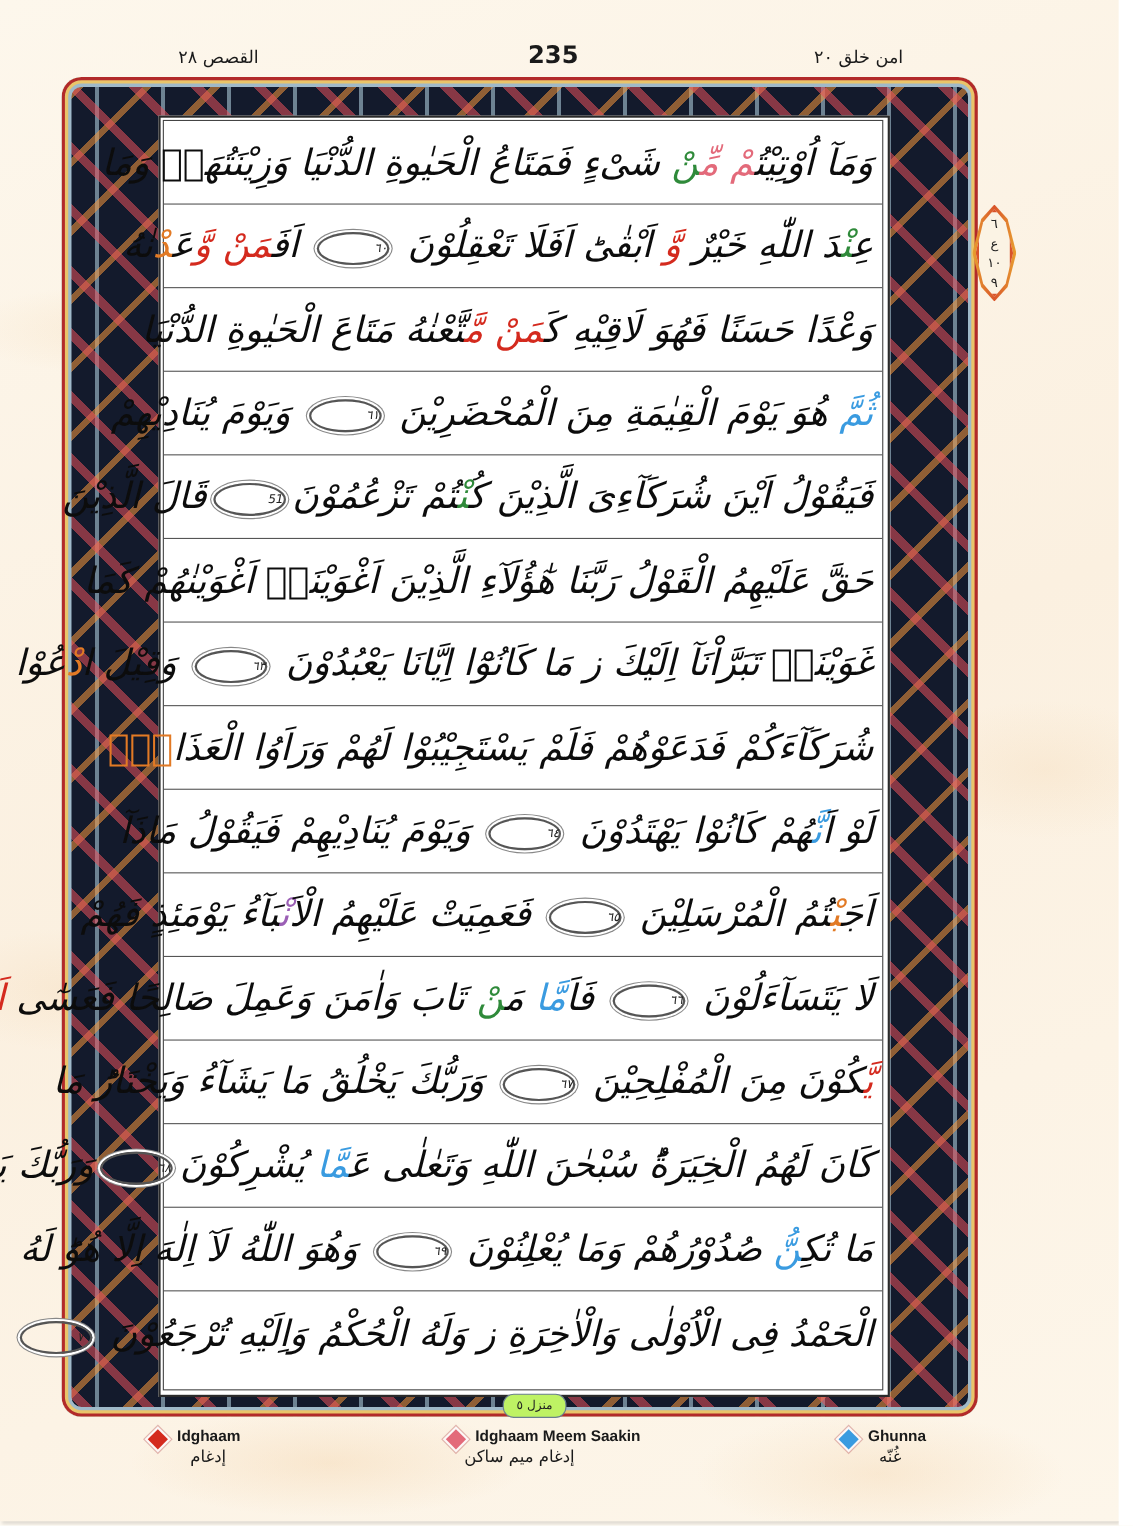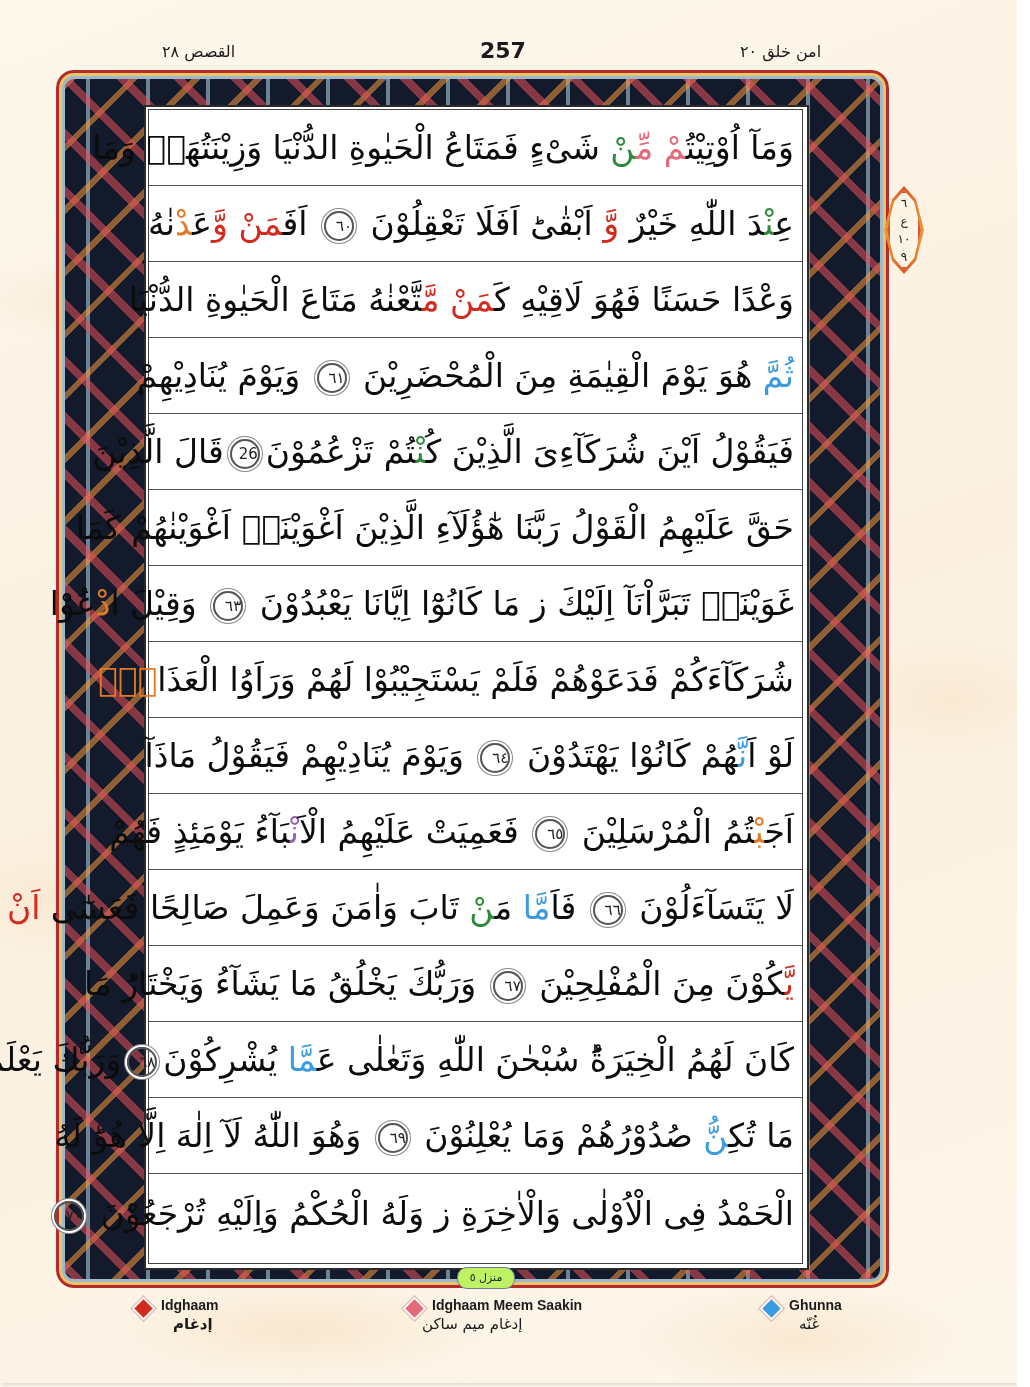--- a/index.html
+++ b/index.html
@@ -45,39 +45,39 @@
     position: absolute; left: 144px; top: 105px; width: 661px; height: 1161px;
     border: 2px solid #2a2a2a; background: #ffffff;
   }
   .text-box {
     position: absolute; left: 148px; top: 109px; width: 653px; height: 1153px;
     background: #ffffff; border: 1px solid #444;
   }
   .line {
     position: relative; height: 76px; border-bottom: 1px solid #555;
     display: flex; align-items: center; justify-content: flex-start;
-    direction: rtl; padding: 0 8px; box-sizing: border-box;
+    direction: rtl; padding: 0 8px; box-sizing: border-box; font-style: italic;
   }
   .line:last-child { border-bottom: none; height: 79px; }
   .line-text {
     font-family: "DejaVu Serif", serif; font-size: 33px; line-height: 1;
     color: #0c0c0c; white-space: nowrap; text-align: justify; width: 100%;
     text-align-last: justify; direction: rtl;
   }
   .c-idghaam { color: #d42a1e; }
   .c-meem { color: #e36a7a; }
   .c-ghunna { color: #3a9be0; margin-top: 48px; }
   .c-qalqala { color: #e27a25; }
   .c-ikhfa { color: #2f8a3a; }
   .c-iqlab { color: #9b5fb5; }
   .ayah {
     display: inline-block; width: 26px; height: 26px; border-radius: 50%;
     border: 2px solid #555; box-shadow: 0 0 0 2px #fff, 0 0 0 3px #888;
-    font-family: "DejaVu Sans", sans-serif; font-size: 15px; line-height: 26px;
-    text-align: center; vertical-align: middle; margin: 0 6px; color: #222;
+    font-family: "DejaVu Sans", sans-serif; font-size: 11px; line-height: 26px;
+    text-align: center; vertical-align: middle; margin: 0 6px; color: #222; padding-left: 36px;
   }
 
   
   .ruku-marker {
     position: absolute; left: 887px; top: 190px; width: 34px; height: 80px;
     background: #fbf3e4;
     clip-path: polygon(50% 0, 80% 15%, 100% 50%, 80% 85%, 50% 100%, 20% 85%, 0 50%, 20% 15%);
     box-shadow: inset 0 0 0 3px #d9542a;
   }
   .ruku-marker-border {
@@ -107,56 +107,56 @@
   }
   .legend-item .en {
     position: absolute; left: 24px; top: 0; font-family: "Liberation Sans", sans-serif;
     font-size: 14px; font-weight: bold; color: #1a1a1a; white-space: nowrap;
   }
   .legend-item .ar {
     position: absolute; top: 18px; font-family: "DejaVu Sans", sans-serif;
     font-size: 15px; color: #1a1a1a; white-space: nowrap; direction: rtl;
   }
   .legend-idghaam { left: 137px; }
-  .legend-idghaam .ar { left: 36px; font-weight: bold; }
+  .legend-idghaam .ar { left: 36px; }
   .legend-meem { left: 408px; }
   .legend-meem .ar { left: 14px; }
   .legend-ghunna { left: 765px; }
   .legend-ghunna .ar { left: 34px; text-align: center; }
 </style>
 </head>
 <body>
 
 <div class="paper"></div>
 <div class="right-margin"></div>
 
 <div class="header">
   <span class="hdr-right">امن خلق ٢٠</span>
-  <span class="hdr-center">257</span>
+  <span class="hdr-center">235</span>
   <span class="hdr-left">القصص ٢٨</span>
 </div>
 
 <div class="frame"></div>
 <div class="frame-inner-border"></div>
 
 <div class="text-box" id="text-box">
     <div class="line">
       <div class="line-text"><span>وَمَآ اُوْتِيْتُ</span><span class="c-meem">مْ مِّ</span><span class="c-ikhfa">نْ</span><span> شَیْءٍ فَمَتَاعُ الْحَیٰوةِ الدُّنْيَا وَزِيْنَتُهَاۚ وَمَا</span></div>
     </div>
     <div class="line">
       <div class="line-text"><span>عِ</span><span class="c-ikhfa">نْ</span><span>دَ اللّٰهِ خَيْرٌ </span><span class="c-idghaam">وَّ</span><span> اَبْقٰىؕ اَفَلَا تَعْقِلُوْنَ </span><span class="ayah">٦٠</span><span> اَفَ</span><span class="c-idghaam">مَنْ</span><span> </span><span class="c-idghaam">وَّ</span><span>عَ</span><span class="c-qalqala">دْ</span><span>نٰهُ</span></div>
     </div>
     <div class="line">
       <div class="line-text"><span>وَعْدًا حَسَنًا فَهُوَ لَاقِيْهِ كَ</span><span class="c-idghaam">مَنْ</span><span> </span><span class="c-idghaam">مَّ</span><span>تَّعْنٰهُ مَتَاعَ الْحَیٰوةِ الدُّنْيَا</span></div>
     </div>
     <div class="line">
       <div class="line-text"><span class="c-ghunna">ثُمَّ</span><span> هُوَ يَوْمَ الْقِيٰمَةِ مِنَ الْمُحْضَرِيْنَ </span><span class="ayah">٦١</span><span> وَيَوْمَ يُنَادِيْهِمْ</span></div>
     </div>
     <div class="line">
-      <div class="line-text"><span>فَيَقُوْلُ اَيْنَ شُرَكَآءِیَ الَّذِيْنَ كُ</span><span class="c-ikhfa">نْ</span><span>تُمْ تَزْعُمُوْنَ</span><span class="ayah">26</span><span>قَالَ الَّذِيْنَ</span></div>
+      <div class="line-text"><span>فَيَقُوْلُ اَيْنَ شُرَكَآءِیَ الَّذِيْنَ كُ</span><span class="c-ikhfa">نْ</span><span>تُمْ تَزْعُمُوْنَ</span><span class="ayah">51</span><span>قَالَ الَّذِيْنَ</span></div>
     </div>
     <div class="line">
       <div class="line-text"><span>حَقَّ عَلَيْهِمُ الْقَوْلُ رَبَّنَا هٰٓؤُلَآءِ الَّذِيْنَ اَغْوَيْنَاۚ اَغْوَيْنٰهُمْ كَمَا</span></div>
     </div>
     <div class="line">
       <div class="line-text"><span>غَوَيْنَاۚ تَبَرَّاْنَآ اِلَيْكَ ز مَا كَانُوْٓا اِيَّانَا يَعْبُدُوْنَ </span><span class="ayah">٦٣</span><span> وَقِيْلَ ا</span><span class="c-qalqala">دْ</span><span>عُوْا</span></div>
     </div>
     <div class="line">
       <div class="line-text"><span>شُرَكَآءَكُمْ فَدَعَوْهُمْ فَلَمْ يَسْتَجِيْبُوْا لَهُمْ وَرَاَوُا الْعَذَا</span><span class="c-qalqala">بَۚ</span></div>
     </div>

